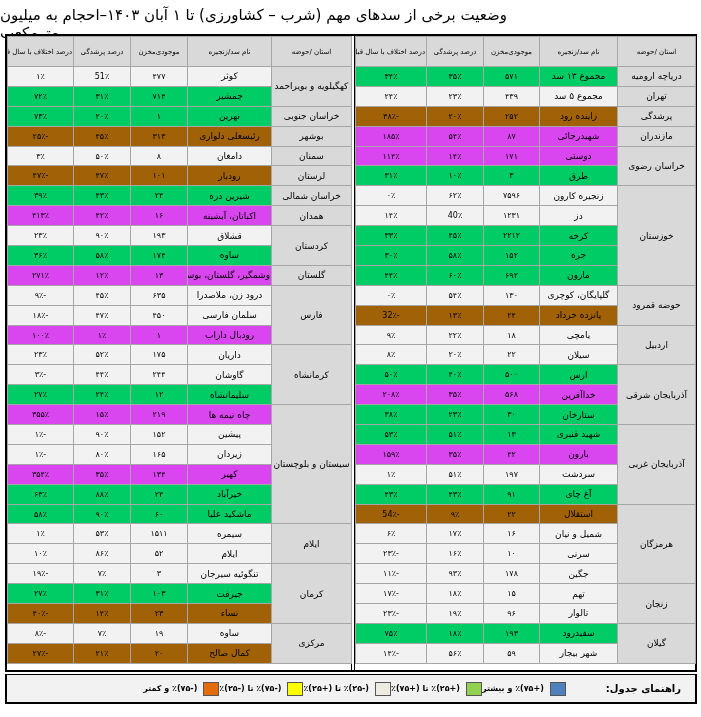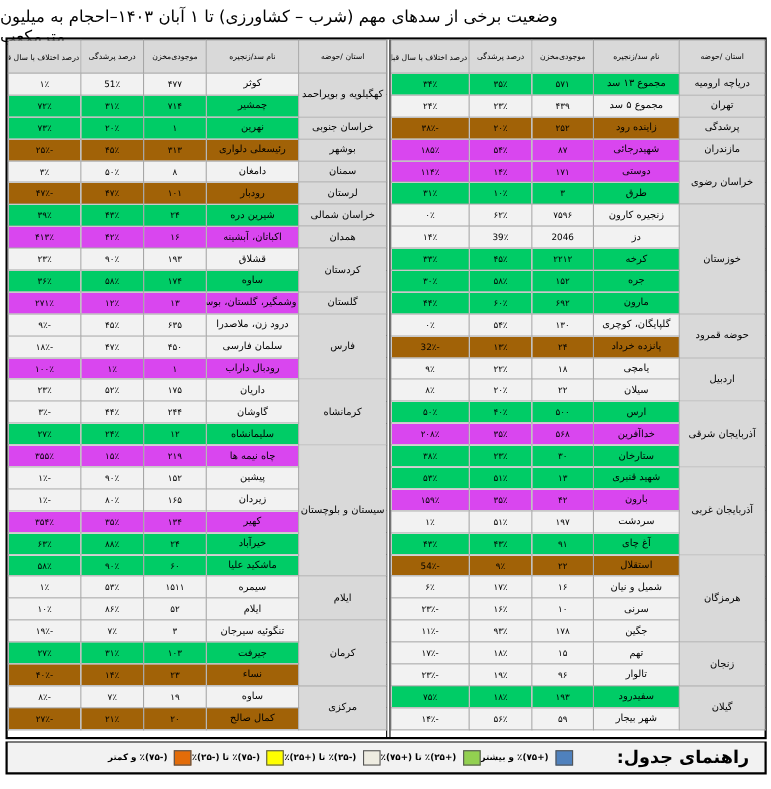--- a/index.html
+++ b/index.html
@@ -13,21 +13,21 @@
   table { border-collapse: collapse; table-layout: fixed; direction: rtl; width: 100%; }
   td, th { border: 1px solid #a6a6a6; font-size: 8px; text-align: center; vertical-align: middle; overflow: hidden; white-space: nowrap; height: 19.9px; padding: 0 1px; color: #000; }
   th { background: #d9d9d9; font-weight: normal; height: 30px; font-size: 7px; }
   td.prov { background: #d9d9d9; font-size: 9px; }
   td.name { font-size: 9px; }
   .c-g { background: #00cc66; }
   .c-w { background: #f2f2f2; }
   .c-y { background: #a16207; }
   .c-b { background: #d946ef; }
   .legend { position: absolute; top: 674px; left: 5px; width: 692px; height: 30px; border: 2px solid #000; border-top: 1px solid #000; background: #f2f2f2; direction: rtl; display: flex; align-items: center; font-size: 8px; font-weight: bold; }
-  .legend .lab { margin-right: 14px; margin-left: 40px; font-size: 16px; text-align: center; }
+  .legend .lab { margin-right: 14px; margin-left: 40px; font-size: 10px; text-align: center; }
   .legend .item { display: flex; align-items: center; }
   .legend .sw { width: 16px; height: 14px; border: 1px solid #555; margin-left: 6px; display: inline-block; }
   .legend .txt { direction: ltr; unicode-bidi: plaintext; }
 </style>
 </head>
 <body>
 
 <div class="title">وضعیت برخی از سدهای مهم (شرب – کشاورزی) تا ۱ آبان ۱۴۰۳–احجام به میلیون مترمکعب</div>
 
 <div class="frame">
@@ -93,22 +93,22 @@
           </tr>
           <tr>
             <td class="prov" rowspan="5">خوزستان</td>
             <td class="c-w name">زنجیره کارون</td>
             <td class="c-w">۷۵۹۶</td>
             <td class="c-w">۶۲٪</td>
             <td class="c-w">۰٪</td>
           </tr>
           <tr>
             <td class="c-w name">دز</td>
-            <td class="c-w">2046</td>
-            <td class="c-w">39٪</td>
+            <td class="c-w">۱۲۳۱</td>
+            <td class="c-w">40٪</td>
             <td class="c-w">۱۴٪</td>
           </tr>
           <tr>
             <td class="c-g name">کرخه</td>
             <td class="c-g">۲۲۱۲</td>
             <td class="c-g">۴۵٪</td>
             <td class="c-g">۳۳٪</td>
           </tr>
           <tr>
             <td class="c-g name">جره</td>

